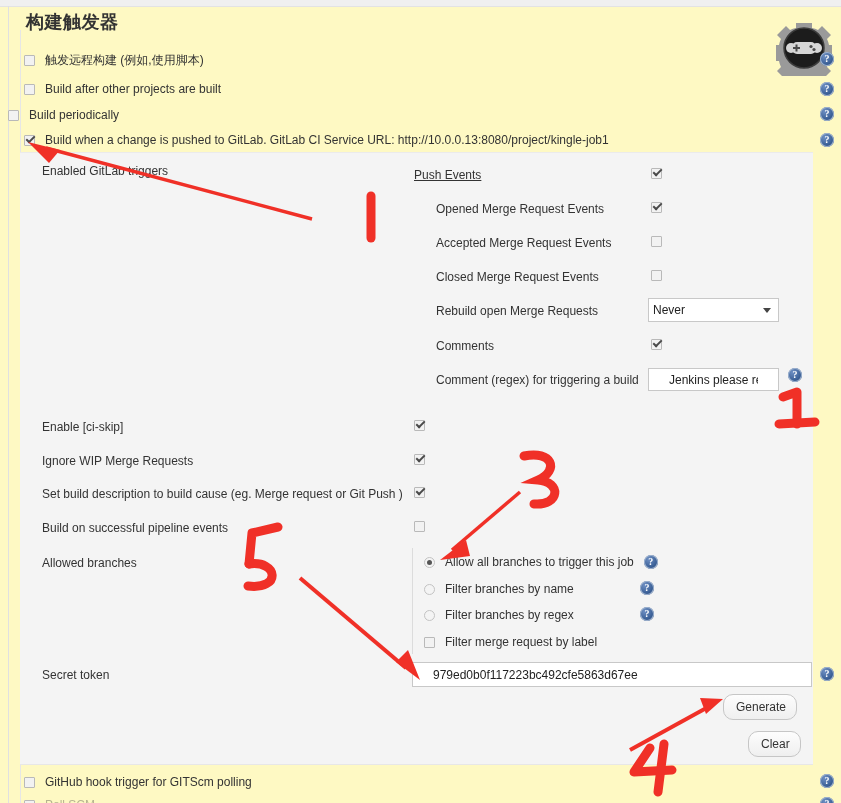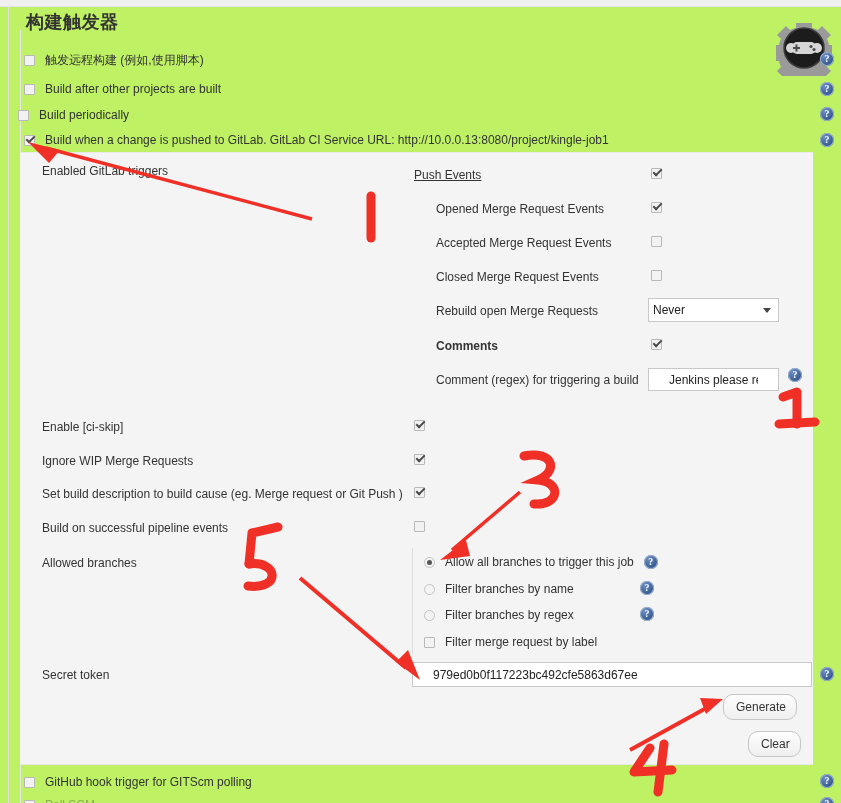--- a/index.html
+++ b/index.html
@@ -13,21 +13,21 @@
     font-family: "Liberation Sans", sans-serif;
     font-size: 12px;
     color: #333333;
     position: relative;
     overflow: hidden;
   }
   #page {
     position: absolute;
     left: 0; top: 0;
     width: 841px; height: 803px;
-    background: #bef264;
+    background: #fef9c3;
   }
   .top-strip {
     position: absolute;
     left: 0; top: 0; width: 841px; height: 6px;
     background: #f0f0f0;
     border-bottom: 1px solid #e3e3e3;
   }
   .left-rail {
     position: absolute;
     left: 8px; top: 6px; width: 1px; height: 797px;
@@ -240,21 +240,21 @@
     <span class="lbl" style="margin-left:10px;">触发远程构建 (例如,使用脚本)</span>
   </div>
   <span class="help" style="position:absolute; left:820px; top:52px;"></span>
 
   <div class="row" style="left:24px; top:82px;">
     <span class="cb"></span>
     <span class="lbl" style="margin-left:10px;">Build after other projects are built</span>
   </div>
   <span class="help" style="position:absolute; left:820px; top:82px;"></span>
 
-  <div class="row" style="left:18px; top:108px;">
+  <div class="row" style="left:8px; top:108px;">
     <span class="cb"></span>
     <span class="lbl" style="margin-left:10px;">Build periodically</span>
   </div>
   <span class="help" style="position:absolute; left:820px; top:107px;"></span>
 
   <div class="row" style="left:24px; top:133px;">
     <span class="cb checked"></span>
     <span class="lbl" style="margin-left:10px;">Build when a change is pushed to GitLab. GitLab CI Service URL: http://10.0.0.13:8080/project/kingle-job1</span>
   </div>
   <span class="help" style="position:absolute; left:820px; top:133px;"></span>
@@ -276,21 +276,21 @@
   <span class="cb" style="position:absolute; left:651px; top:270px;"></span>
 
   <span class="lbl" style="position:absolute; left:436px; top:304px;">Rebuild open Merge Requests</span>
   <div class="sel-wrap" style="position:absolute; left:648px; top:298px; width:131px; height:24px;">
     <select class="sel" style="width:131px; height:24px;">
       <option>Never</option>
     </select>
     <span class="sel-arrow"></span>
   </div>
 
-  <span class="lbl" style="position:absolute; left:436px; top:339px;font-weight:bold;">Comments</span>
+  <span class="lbl" style="position:absolute; left:436px; top:339px;">Comments</span>
   <span class="cb checked" style="position:absolute; left:651px; top:339px;"></span>
 
   <span class="lbl" style="position:absolute; left:436px; top:373px;">Comment (regex) for triggering a build</span>
   <input class="txt" style="position: absolute; left: 648px; top: 368px; width: 131px; height: 23px;" value="Jenkins please retry a">
   <span class="help" style="position:absolute; left:788px; top:368px;"></span>
 
   <span class="lbl" style="position:absolute; left:42px; top:420px;">Enable [ci-skip]</span>
   <span class="cb checked" style="position:absolute; left:414px; top:420px;"></span>
 
   <span class="lbl" style="position:absolute; left:42px; top:454px;">Ignore WIP Merge Requests</span>

